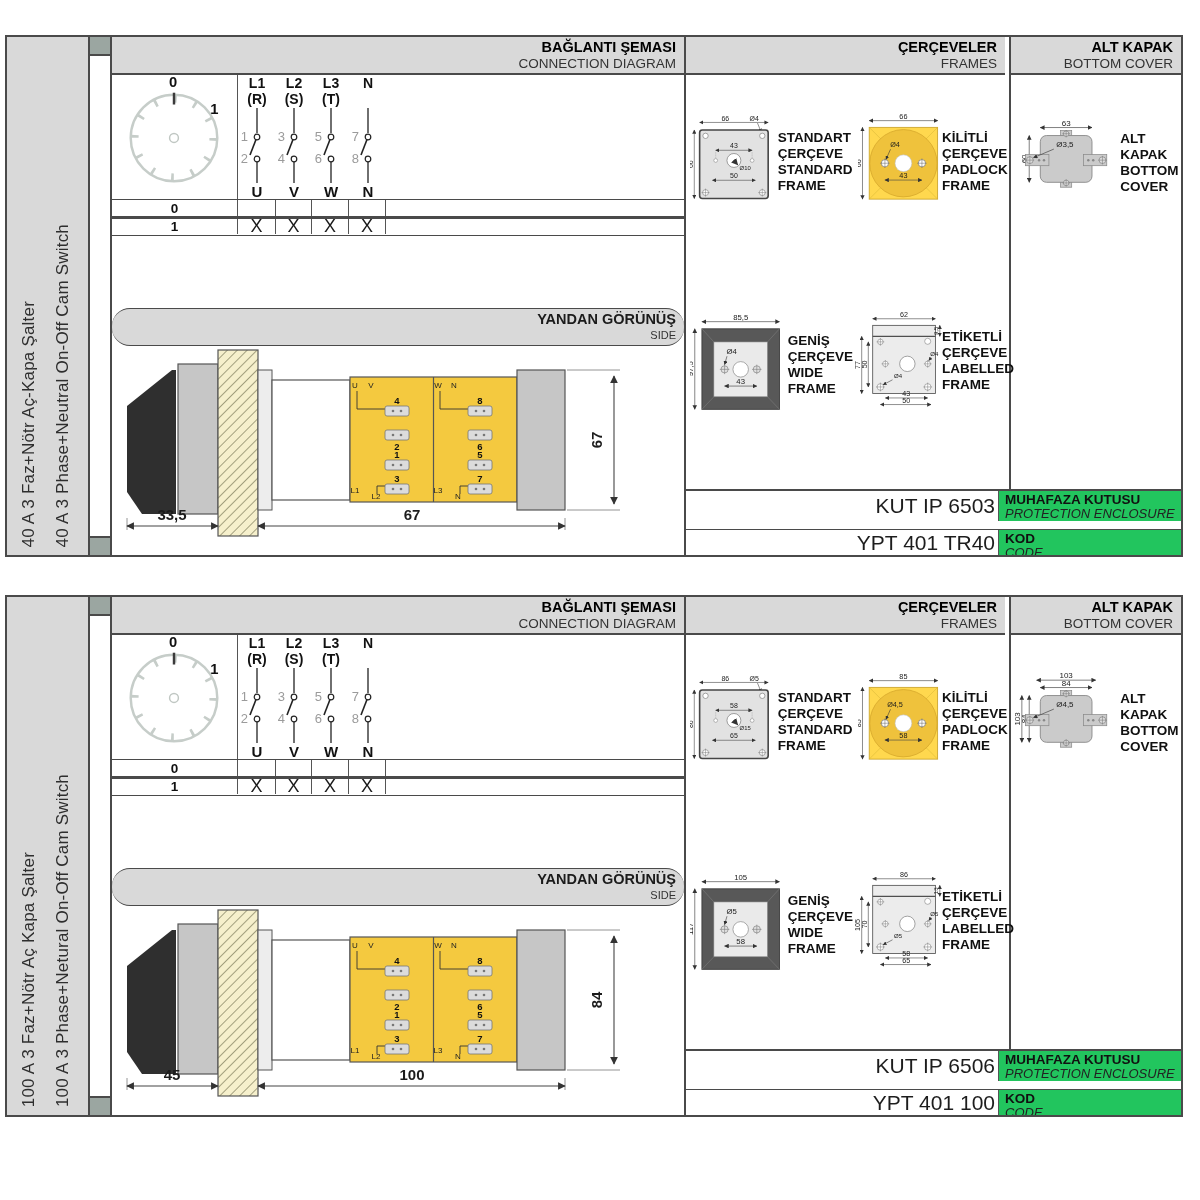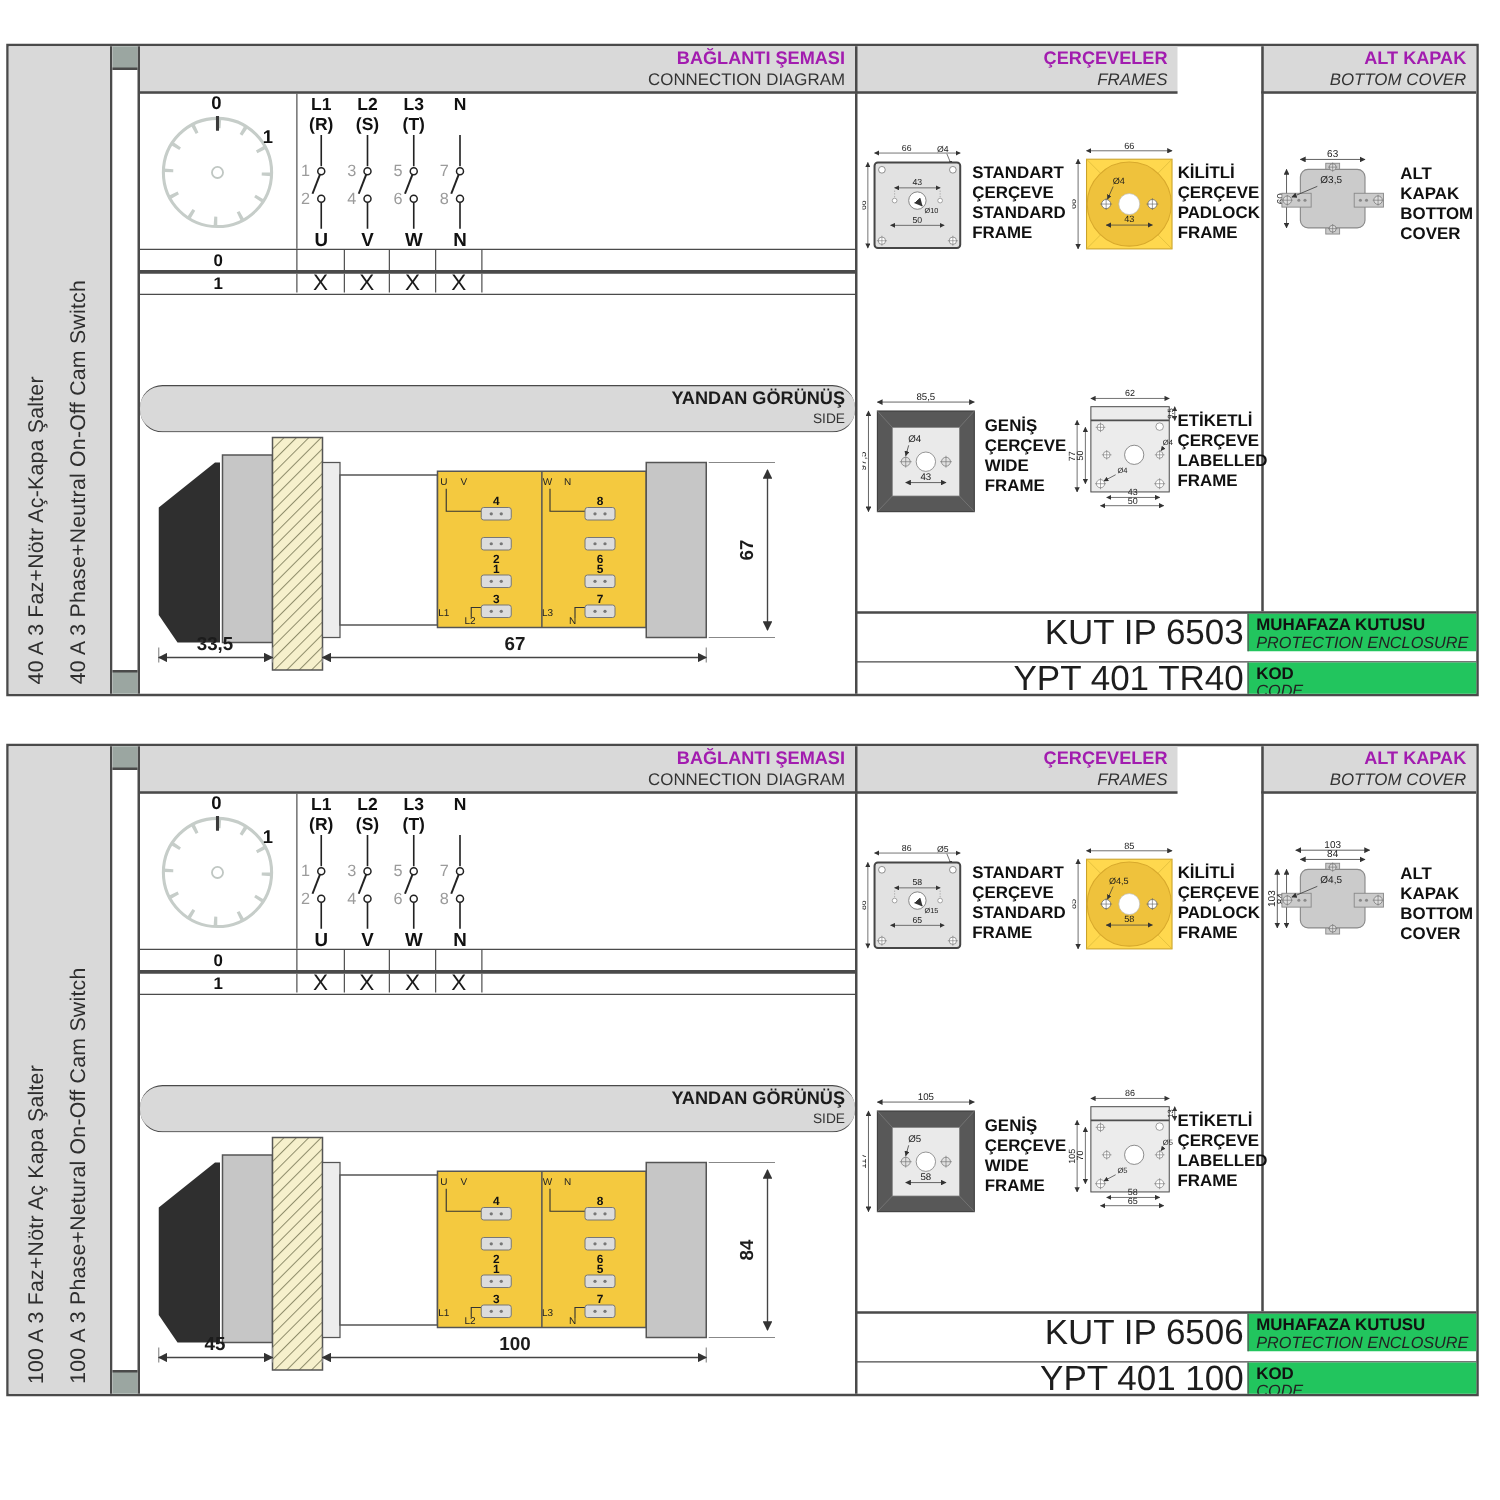--- a/index.html
+++ b/index.html
@@ -11,25 +11,25 @@
   .vtext{position:absolute;bottom:8px;writing-mode:vertical-rl;transform:rotate(180deg);font-size:17px;color:#2e2e2e;white-space:nowrap;letter-spacing:.2px;}
   .vtext.t1{left:12px;}
   .vtext.t2{left:46px;}
   .stripcol{position:absolute;left:83px;top:0;bottom:0;width:20px;background:#fff;border-right:2px solid #4a4a4a;}
   .sq{position:absolute;left:0;width:20px;height:17px;background:#9ba6a1;}
   .sq.top{top:0;border-bottom:2px solid #4a4a4a;}
   .sq.bot{bottom:0;border-top:2px solid #4a4a4a;}
   .main{position:absolute;left:105px;top:0;right:0;bottom:0;}
   
   .hdr{position:absolute;top:0;height:38px;background:#d9d9d9;border-bottom:2px solid #4a4a4a;display:flex;flex-direction:column;justify-content:center;align-items:flex-end;padding-right:8px;box-sizing:border-box;}
-  .hdr .l1{font-weight:bold;font-size:14.5px;color:#a21caf;line-height:17px;}
+  .hdr .l1{font-weight:bold;font-size:14.5px;color:#000000;line-height:17px;}
   .hdr .l2{font-size:13.5px;color:#333;line-height:15px;}
-  .hdr.it .l2{font-style:italic;}
+  .hdr.it .l2{}
   .hdr-conn{left:0;width:572px;}
-  .hdr-frames{left:572px;width:258px;border-left:2px solid #4a4a4a;}
+  .hdr-frames{left:572px;width:321px;border-left:2px solid #4a4a4a;}
   .hdr-cover{left:897px;right:0;border-left:2px solid #4a4a4a;}
   .vline{position:absolute;width:2px;background:#4a4a4a;}
   .frames-divider{left:572px;top:38px;bottom:0;}
   .cover-divider{left:897px;top:38px;height:414px;}
   
   .dialcell{position:absolute;left:0;top:38px;width:126px;height:124px;border-right:1.5px solid #555;box-sizing:border-box;}
   .contacts{position:absolute;left:126px;top:38px;}
   
   .tbl{position:absolute;left:0;top:162px;width:572px;height:37px;border-top:1.5px solid #4a4a4a;border-bottom:1.5px solid #4a4a4a;box-sizing:border-box;}
   .trow{position:absolute;left:0;right:0;}
@@ -53,21 +53,21 @@
   .fb-std{left:578px;top:42px;width:164px;}
   .fb-pad{left:746px;top:42px;width:150px;}
   .fb-wide{left:578px;top:246px;width:164px;}
   .fb-lbl{left:742px;top:238px;width:160px;}
   .fb-cover{left:900px;top:46px;width:176px;}
   .cap{text-align:left;font-weight:bold;font-size:13.5px;line-height:16px;color:#101010;margin-top:2px;}
   
   .encrow,.coderow{position:absolute;left:572px;right:0;box-sizing:border-box;}
   .encrow{top:452px;height:32px;border-top:2px solid #4a4a4a;}
   .coderow{top:492px;bottom:0;border-top:1.5px solid #4a4a4a;}
-  .bigval{position:absolute;left:0;top:0;bottom:0;width:314px;display:flex;align-items:center;justify-content:flex-end;font-size:28px;color:#1d1d1d;padding-right:3px;box-sizing:border-box;white-space:nowrap;}
+  .bigval{position:absolute;left:0;top:0;bottom:0;width:314px;display:flex;align-items:center;justify-content:flex-end;font-size:21px;color:#1d1d1d;padding-right:3px;box-sizing:border-box;white-space:nowrap;}
   .rowlab{position:absolute;left:314px;right:0;top:0;bottom:0;background:#22c55e;border-left:1.5px solid #555;padding:1px 6px;box-sizing:border-box;overflow:hidden;}
   .rowlab .l1{font-weight:bold;font-size:13.5px;color:#111;line-height:15px;}
   .rowlab .l2{font-style:italic;font-size:13px;color:#222;line-height:14px;}
   
   .dl{stroke:#444;stroke-width:1.1;}
   .el{stroke:#888;stroke-width:0.9;}
   .ld{stroke:#333;stroke-width:1;fill:none;}
   text{font-family:"Liberation Sans",sans-serif;}
   .dt{font-size:13px;fill:#1c1c1c;text-anchor:middle;}
   .dts{font-size:11px;fill:#1c1c1c;text-anchor:middle;}

